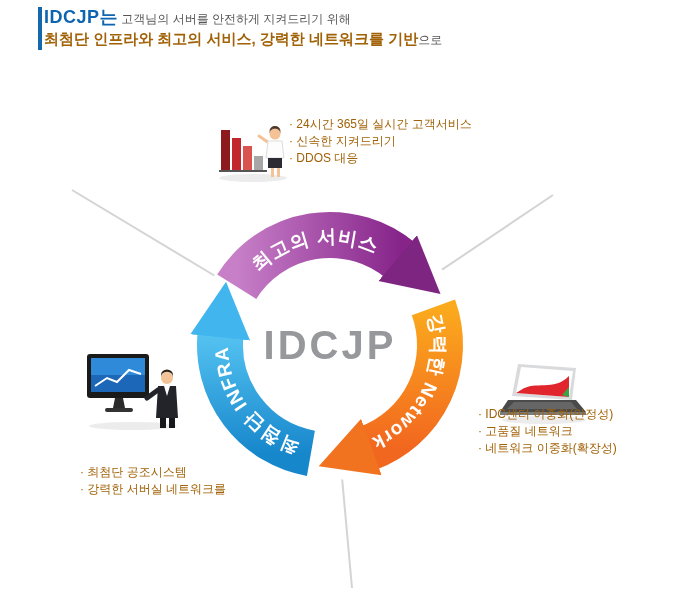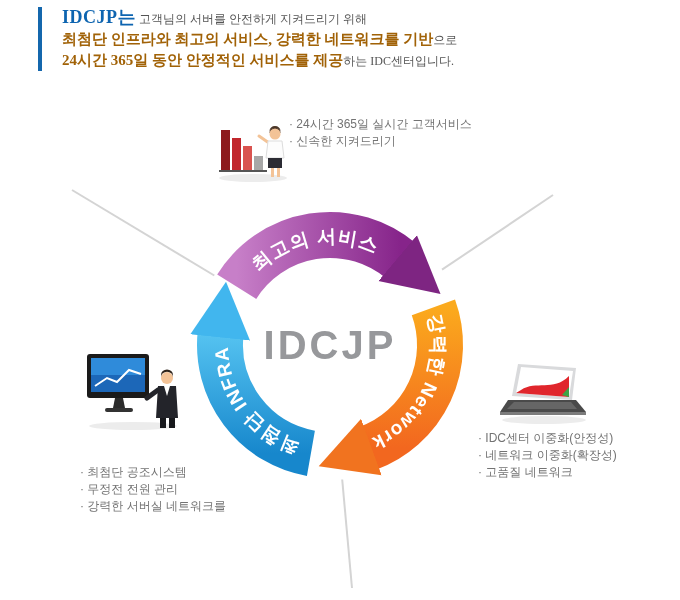--- a/index.html
+++ b/index.html
@@ -1,53 +1,50 @@
 <!DOCTYPE html>
 <html><head>
 <meta charset="utf-8">
 <style>
   html,body{margin:0;padding:0;background:#fff;}
   .canvas{
     position:relative;width:680px;height:600px;background:#fff;overflow:hidden;
     font-family:"Liberation Sans","DejaVu Sans",sans-serif;color:#333;
   }
   
-  .header{position:absolute;left:38px;top:7px;padding-left:20px;border-left:4px solid #1467ad;font-family:Liberation Serif, serif;}
+  .header{position:absolute;left:38px;top:7px;padding-left:2px;border-left:4px solid #1467ad;}
   .h-line{line-height:20px;white-space:nowrap;}
   .brand{font-size:18px;font-weight:bold;color:#0d64b0;letter-spacing:0.5px;}
   .h-strong{font-size:15px;font-weight:bold;color:#a16207;}
   .h-normal{font-size:12px;color:#555;}
   
-  .feat{position:absolute;font-size:12px;color:#737373;line-height:17px;white-space:nowrap;}
+  .feat{position:absolute;font-size:12px;color:#a16207;line-height:17px;white-space:nowrap;}
   .feat-service{left:289px;top:116px;}
   .feat-infra{left:80px;top:432px;margin-top:32px;}
-  .feat-network{left:478px;top:430px;}
+  .feat-network{left:478px;top:406px;}
   
   .rays{position:absolute;left:0;top:0;}
   .cycle{position:absolute;left:170px;top:185px;}
   .fig-chart{position:absolute;left:215px;top:112px;}
   .fig-monitor{position:absolute;left:85px;top:352px;}
   .fig-laptop{position:absolute;left:498px;top:362px;}
   .arc-label{font-size:19px;font-weight:bold;fill:#ffffff;letter-spacing:1px;}
   .center-label{font-size:40px;font-weight:bold;fill:#97989b;letter-spacing:3px;}
 </style>
 </head>
 <body>
 
 <div class="canvas">
 
   <div class="header">
     <div class="h-line">
       <span class="brand">IDCJP는</span><span class="h-normal"> 고객님의 서버를 안전하게 지켜드리기 위해</span>
     </div>
     <div class="h-line">
       <span class="h-strong">최첨단 인프라와 최고의 서비스, 강력한 네트워크를 기반</span><span class="h-normal">으로</span>
-    </div>
-    <div class="h-line">
-      <span class="h-strong">24시간 365일 동안 안정적인 서비스를 제공</span><span class="h-normal">하는 IDC센터입니다.</span>
     </div>
   </div>
 
   <svg class="rays" width="680" height="600">
     <line x1="214.3" y1="275.5" x2="72" y2="190" stroke="#d4d4d4" stroke-width="2"></line>
     <line x1="442.0" y1="269.7" x2="553" y2="195" stroke="#d4d4d4" stroke-width="2"></line>
     <line x1="342.2" y1="479.5" x2="352" y2="588" stroke="#d4d4d4" stroke-width="2"></line>
   </svg>
 
   <svg class="cycle" width="320" height="320" viewBox="0 0 320 320">
@@ -146,27 +143,27 @@
       <polygon points="64,33 71,25 71,35" fill="#3ba345"></polygon>
       <polygon points="10,38 78,38 88,50 2,50" fill="#4a4a4a"></polygon>
       <polygon points="16,40 73,40 79,47 9,47" fill="#666666"></polygon>
       <polygon points="2,50 88,50 88,53 2,53" fill="#7c7c7c"></polygon>
     </g>
   </svg>
 
   <div class="feat feat-service">
     <div>· 24시간 365일 실시간 고객서비스</div>
     <div>· 신속한 지켜드리기</div>
+    <div>· DDOS 대응</div>
   </div>
 
   <div class="feat feat-infra">
     <div>· 최첨단 공조시스템</div>
-    <div>· 무정전 전원 관리</div>
     <div>· 강력한 서버실 네트워크를</div>
   </div>
 
   <div class="feat feat-network">
     <div>· IDC센터 이중화(안정성)</div>
+    <div>· 고품질 네트워크</div>
     <div>· 네트워크 이중화(확장성)</div>
-    <div>· 고품질 네트워크</div>
   </div>
 
 </div>
 
 </body></html>

